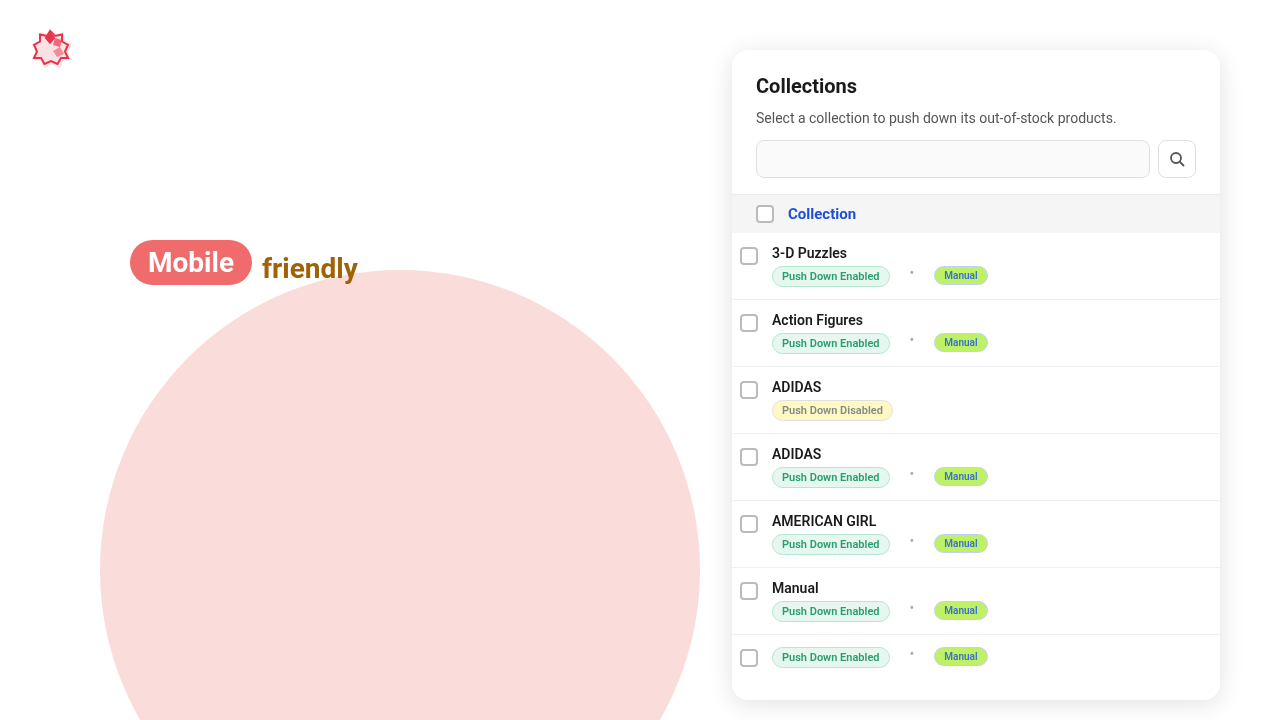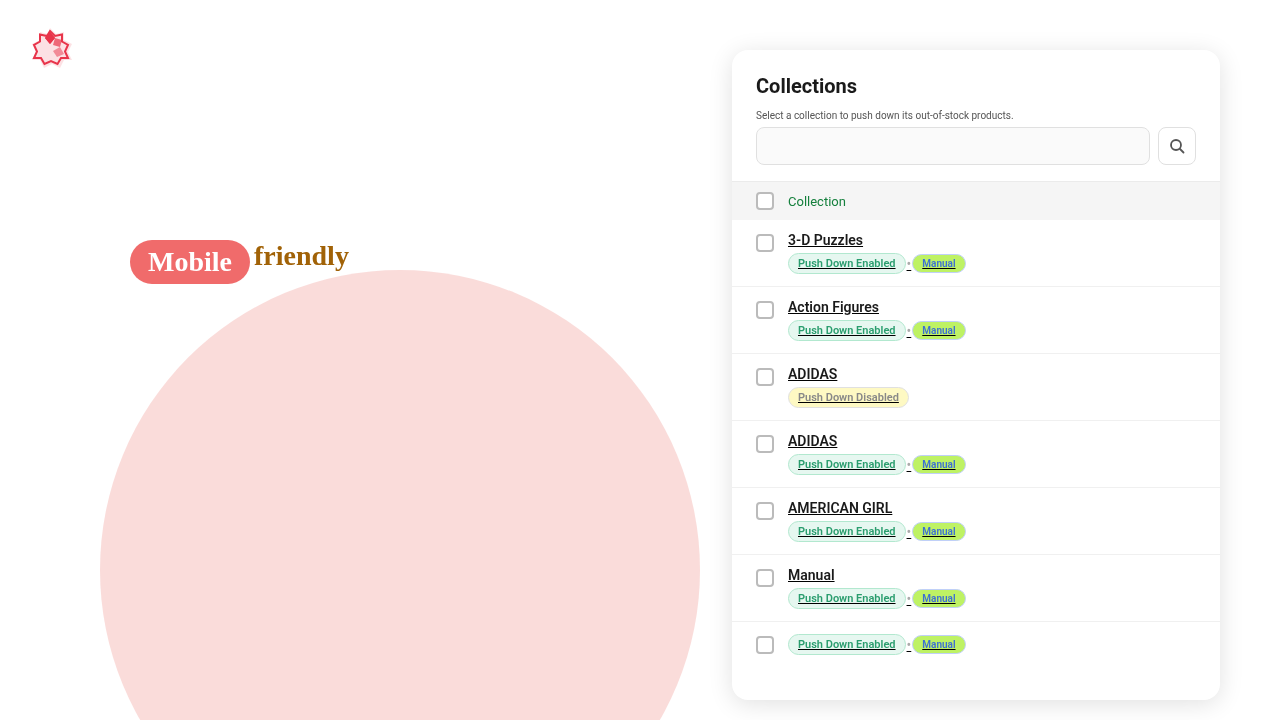--- a/index.html
+++ b/index.html
@@ -34,23 +34,22 @@
       z-index: 10;
     }
 
     
     .hero-text {
       position: absolute;
       top: 240px;
       left: 130px;
       z-index: 10;
       display: flex;
-      align-items: flex-start;
-      gap: 4px;
-      font-family: Liberation Serif, serif;
+      align-items: flex-end;
+      gap: 10px;
     }
 
     .mobile-badge {
       background: #f06b6b;
       color: #fff;
       font-size: 28px;
       font-weight: 700;
       padding: 6px 18px;
       border-radius: 30px;
     }
@@ -82,24 +81,24 @@
     }
 
     .panel-title {
       font-size: 20px;
       font-weight: 700;
       color: #1a1a1a;
       margin-bottom: 10px;
     }
 
     .panel-subtitle {
-      font-size: 10px;
+      font-size: 14px;
       color: #555;
       line-height: 1.5;
-      margin-bottom: 4px;
+      margin-bottom: 11px;
     }
 
     .search-row {
       display: flex;
       align-items: center;
       gap: 8px;
       margin-bottom: 8px;
     }
 
     .search-input {
@@ -140,38 +139,37 @@
       width: 18px;
       height: 18px;
       border: 2px solid #bbb;
       border-radius: 4px;
       margin-right: 14px;
       background: #fff;
       cursor: pointer;
     }
 
     .table-header-label {
-      font-size: 13px;
-      font-weight: 400;
-      color: #15803d;
+      font-size: 15px;
+      font-weight: 700;
+      color: #1d4ed8;
     }
 
     
     .collections-list {
       flex: 1;
       overflow-y: auto;
     }
 
     .collection-item {
       display: flex;
       align-items: flex-start;
-      padding: 12px 24px;
+      padding: 12px 8px;
       border-bottom: 1px solid #f0f0f0;
       cursor: pointer;
-      text-decoration: underline;
     }
 
     .collection-item:last-child {
       border-bottom: none;
     }
 
     .item-checkbox {
       width: 18px;
       height: 18px;
       border: 2px solid #bbb;
@@ -189,22 +187,22 @@
 
     .item-name {
       font-size: 14px;
       font-weight: 600;
       color: #1a1a1a;
       margin-bottom: 5px;
     }
 
     .item-tags {
       display: flex;
-      align-items: center;
-      gap: 1px;
+      align-items: flex-start;
+      gap: 20px;
       flex-wrap: wrap;
     }
 
     .tag-enabled {
       background: #e6f7f0;
       color: #2a9d6e;
       font-size: 11px;
       font-weight: 600;
       padding: 3px 9px;
       border-radius: 20px;

